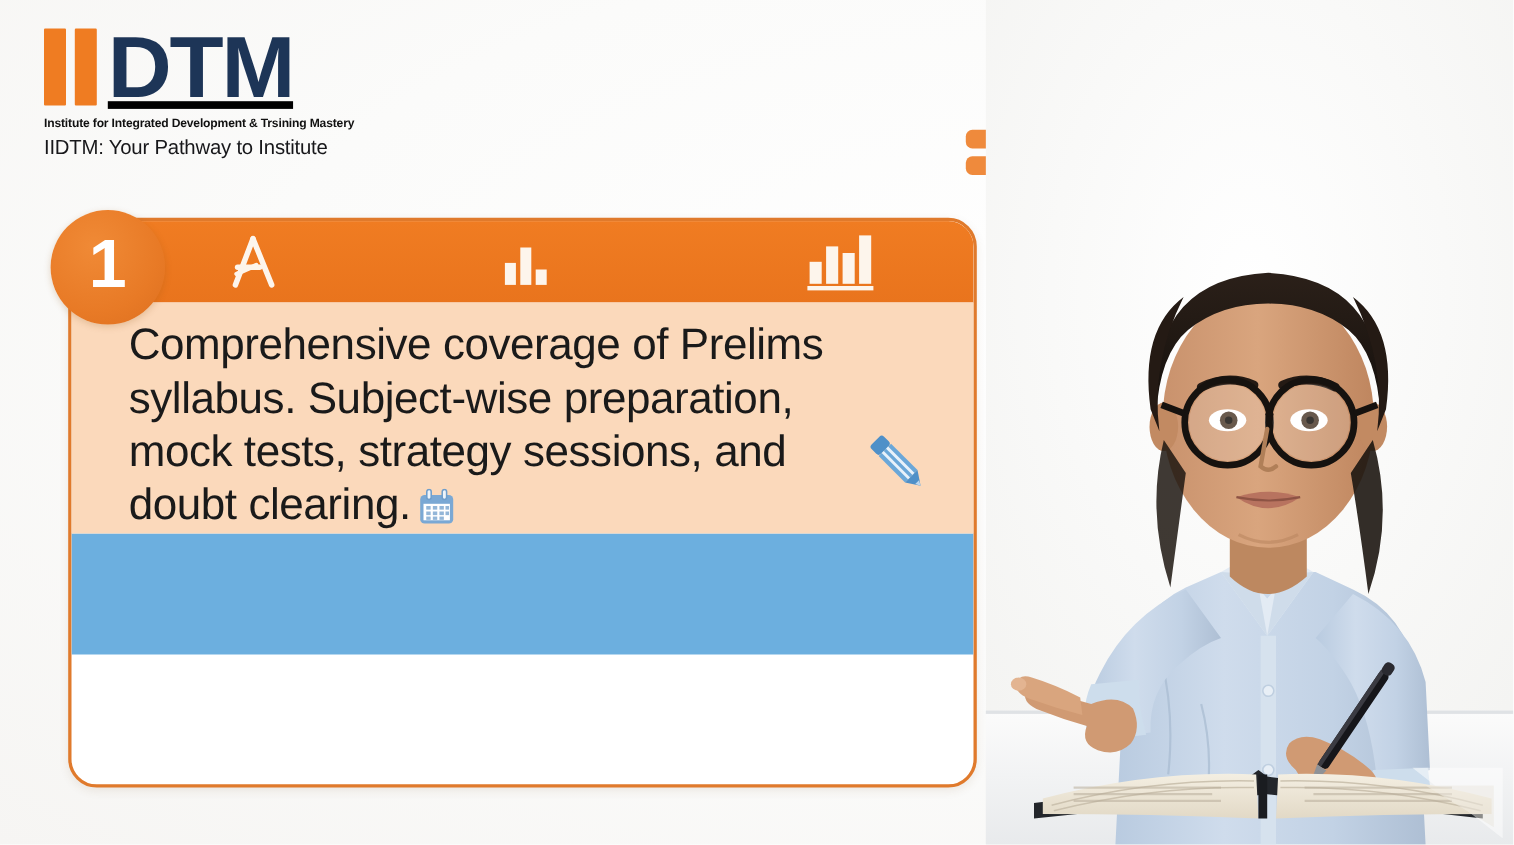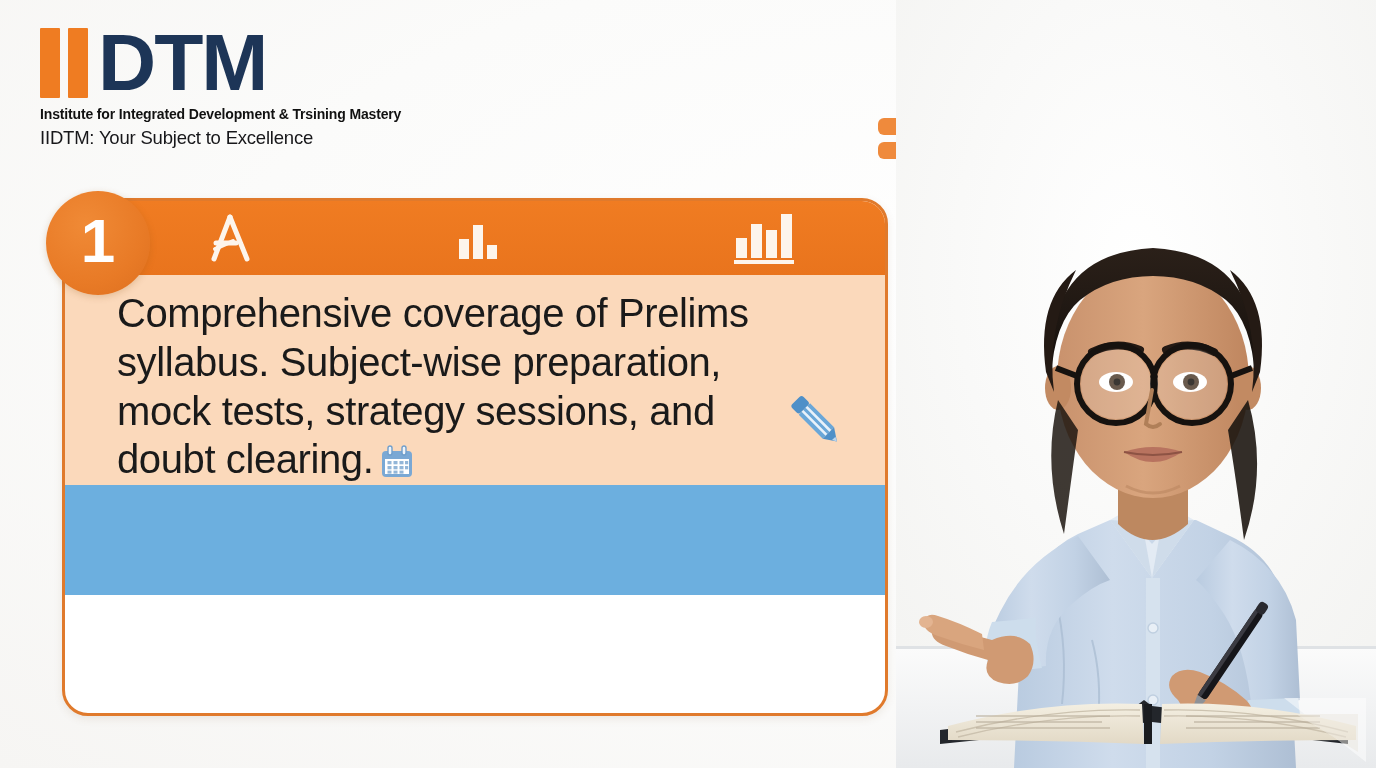--- a/index.html
+++ b/index.html
@@ -31,23 +31,24 @@
 
   
   .logo-block {
     position: absolute;
     left: 40px;
     top: 26px;
     width: 330px;
   }
   .logo-mark {
     display: flex;
-    align-items: center;
+    align-items: flex-start;
     height: 74px;
     line-height: 1;
+    text-decoration: underline;
   }
   .logo-bar {
     width: 20px;
     height: 70px;
     background: #ef7c22;
     margin-right: 8px;
     border-radius: 1px;
   }
   .logo-bar.second { margin-right: 10px; }
   .logo-dtm {
@@ -55,21 +56,21 @@
     font-weight: bold;
     font-size: 79px;
     letter-spacing: -2px;
     color: #1d3557;
     line-height: 0.88;
     transform: scaleX(1.02);
     transform-origin: left bottom;
   }
   .logo-sub1 {
     margin-top: 6px;
-    font-size: 14px;
+    font-size: 11px;
     font-weight: bold;
     color: #111111;
     letter-spacing: -0.15px;
     white-space: nowrap;
   }
   .logo-sub2 {
     margin-top: 5px;
     font-size: 18.5px;
     font-weight: normal;
     color: #17171a;
@@ -268,21 +269,21 @@
 
   <div class="page-wash"></div>
 
   <div class="logo-block">
     <div class="logo-mark">
       <div class="logo-bar"></div>
       <div class="logo-bar second"></div>
       <div class="logo-dtm">DTM</div>
     </div>
     <div class="logo-sub1">Institute for Integrated Development &amp; Trsining Mastery</div>
-    <div class="logo-sub2">IIDTM: Your Subject to Excellence</div>
+    <div class="logo-sub2">IIDTM: Your Pathway to Institute</div>
   </div>
 
   <div class="card">
 
 
     <div class="card-iconbar">
 
       <div class="iconbar-slot slot-a">
         <svg width="54" height="54" viewBox="0 0 54 54" aria-hidden="true">
           <path d="M27 6 L44 48" fill="none" stroke="#fdf5ec" stroke-width="5" stroke-linecap="round"></path>

